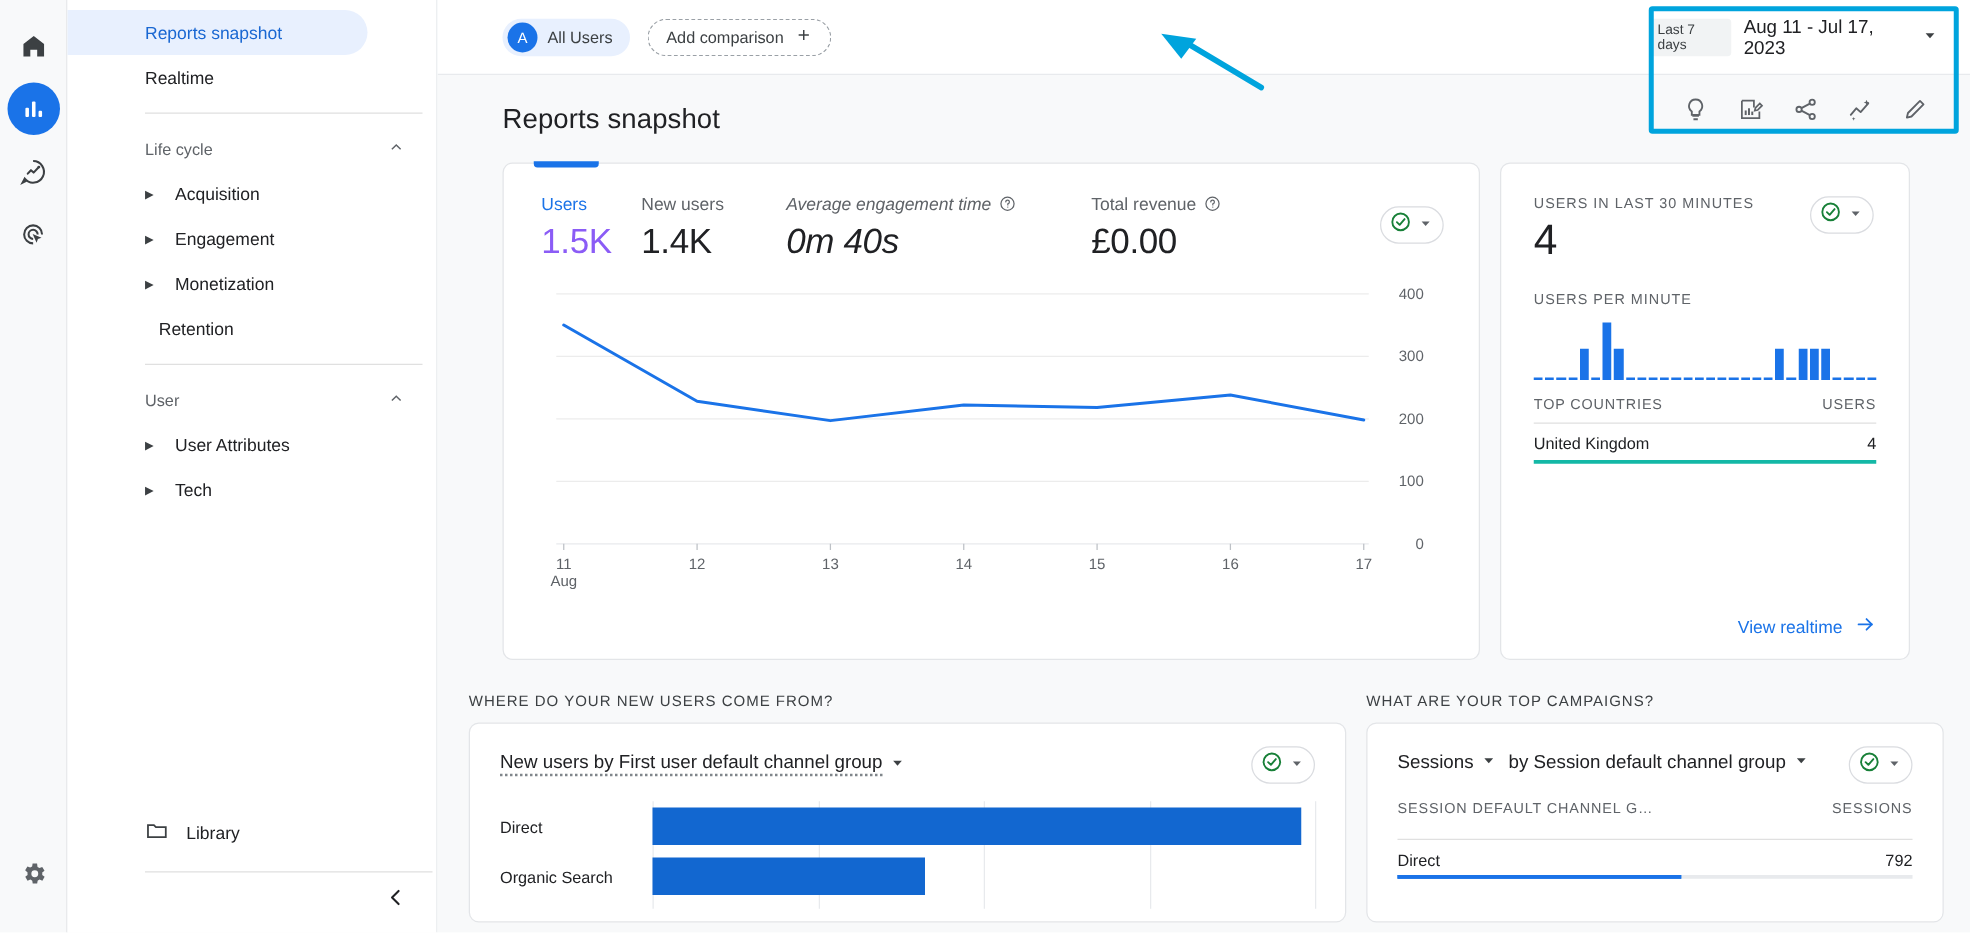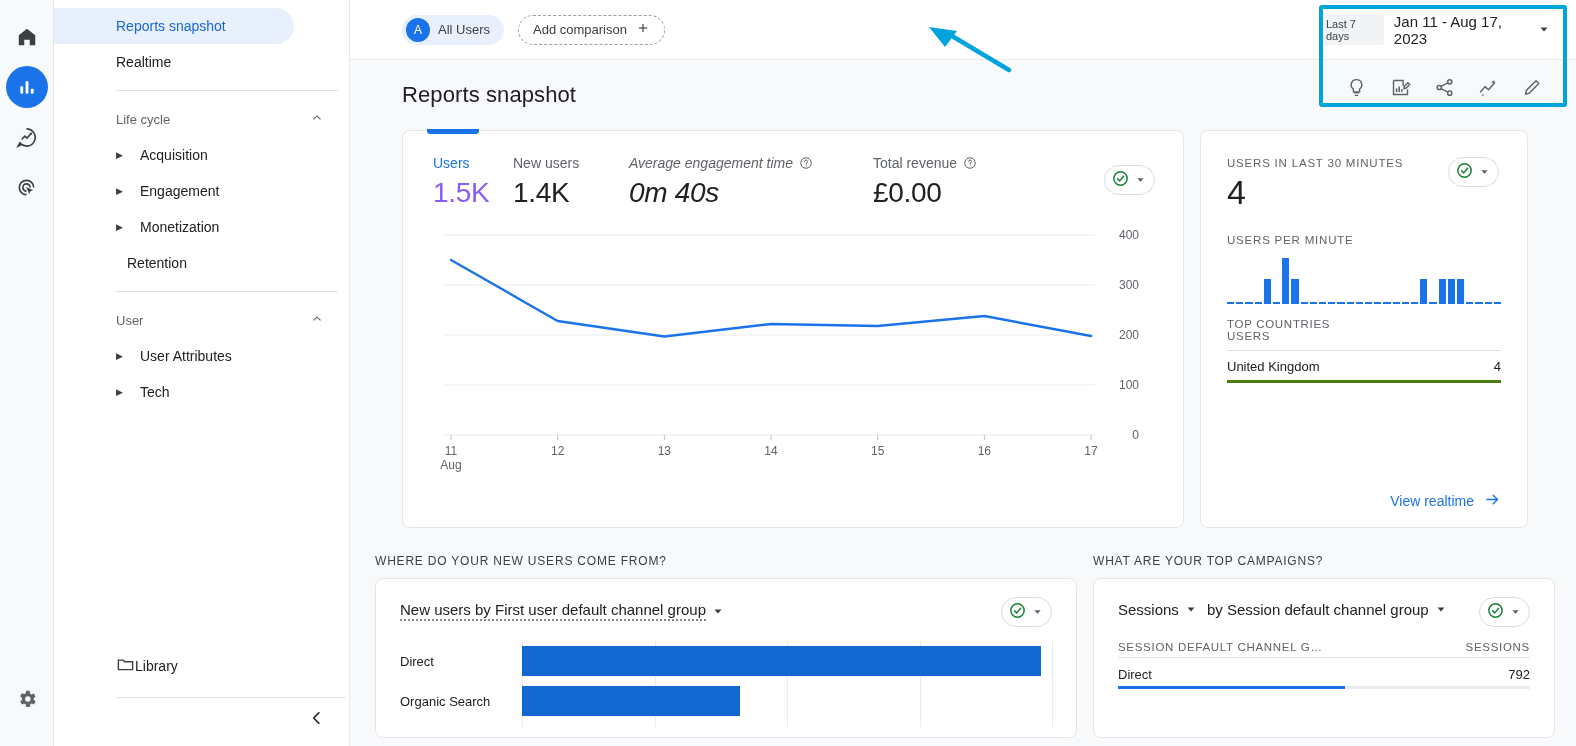--- a/index.html
+++ b/index.html
@@ -63,21 +63,21 @@
   .nav-sub {
     height: 36px; display: flex; align-items: center;
     padding-left: 62px; font-size: 14px; color: #202124;
     cursor: pointer; position: relative;
   }
   .nav-sub .caret { position: absolute; left: 62px; font-size: 9px; color: #3c4043; }
   .nav-sub .lbl { margin-left: 24px; }
   .nav-sub.noarrow .lbl { margin-left: 11px; }
   .nav-library {
     position: absolute; bottom: 62px; left: 0;
-    height: 36px; display: flex; align-items: center; 
+    height: 36px; display: flex; align-items: center; gap: 14px;
     padding-left: 62px; font-size: 14px; cursor: pointer; width: 100%;
   }
   .nav-bottom-sep { position: absolute; bottom: 48px; left: 62px; width: 230px; height: 1px; background: #e0e0e0; }
   .collapse-btn {
     position: absolute; bottom: 14px; right: 18px;
     width: 28px; height: 28px; display: flex; align-items: center; justify-content: center;
     cursor: pointer;
   }
 
   
@@ -169,26 +169,26 @@
 
   .card-realtime { width: 386px; height: 398px; padding: 26px 26px 0 26px; }
   .rt-label { font-size: 11.5px; letter-spacing: .8px; color: #5f6368; font-weight: 500; }
   .rt-big { font-size: 34px; color: #202124; margin-top: 4px; font-weight: 400;}
   .rt-upm { font-size: 11.5px; letter-spacing: .8px; color: #5f6368; margin-top: 22px; font-weight: 500;}
   .upm-chart { display: flex; align-items: flex-end; gap: 2px; height: 48px; margin-top: 10px; }
   .upm-bar { flex: 1; background: #1a73e8; }
   .rt-table-head {
     display: flex; justify-content: space-between;
     font-size: 11.5px; letter-spacing: .7px; color: #5f6368; font-weight: 500;
-    padding-bottom: 8px; margin-top: 14px; border-bottom: 1px solid #e0e0e0; flex-direction: column;
+    padding-bottom: 8px; margin-top: 14px; border-bottom: 1px solid #e0e0e0;
   }
   .rt-row {
     display: flex; justify-content: space-between; align-items: center;
     font-size: 13px; color: #202124; padding: 8px 0 6px 0;
-    border-bottom: 3px solid #4d7c0f;
+    border-bottom: 3px solid #14b8a6;
   }
   .view-realtime {
     position: absolute; right: 26px; bottom: 16px;
     display: flex; align-items: center; gap: 10px;
     font-size: 14px; color: #1a73e8; cursor: pointer; font-weight: 500;
   }
 
   .section-row { display: flex; gap: 16px; padding: 26px 48px 0 52px; justify-content: center; }
   .sec-left { width: 702px; }
   .sec-right { width: 462px; }
@@ -203,21 +203,21 @@
   .hbar-chart { position: relative; margin-top: 20px; height: 86px; }
   .hbar-grid { position: absolute; left: 122px; right: 0; top: 0; bottom: 0; }
   .gl { position: absolute; top: 0; bottom: 0; width: 1px; background: #e8eaed; }
   .hbar-row { display: flex; align-items: center; height: 40px; position: relative; }
   .hbar-name { width: 122px; font-size: 13px; color: #202124; }
   .hbar-track { flex: 1; position: relative; height: 30px; }
   .hbar-fill { position: absolute; left: 0; top: 0; height: 30px; background: #1267d0; }
 
   .br-head { display: flex; justify-content: space-between;
     font-size: 11.5px; letter-spacing: .7px; color: #5f6368; font-weight: 500;
-    margin-top: 22px; padding-bottom: 4px; border-bottom: 1px solid #e0e0e0; gap: 46px; }
+    margin-top: 22px; padding-bottom: 18px; border-bottom: 1px solid #e0e0e0; gap: 46px; }
   .br-row { display: flex; justify-content: space-between; align-items: center;
     font-size: 13px; color: #202124; padding: 9px 0 7px 0; position: relative;}
   .br-row::after { content:''; position:absolute; left:0; bottom:0; width:55%; height:3px; background:#1a73e8; }
   .br-row .br-rest { position:absolute; left:0; bottom:0; width:100%; height:3px; background:#e8eaed; z-index:0;}
   .br-row .br-on { position:absolute; left:0; bottom:0; width:55%; height:3px; background:#1a73e8; z-index:1;}
 </style>
 </head>
 <body>
 
 <div id="app">
@@ -337,21 +337,21 @@
           <svg width="14" height="14" viewBox="0 0 24 24" fill="none" stroke="#3c4043" stroke-width="2">
               <line x1="12" y1="5" x2="12" y2="19"></line>
               <line x1="5" y1="12" x2="19" y2="12"></line>
             </svg>
         </span>
       </div>
 
       <div class="daterange-wrap">
         <div class="daterange-row">
           <span class="badge-last7">Last 7 days</span>
-          <span class="daterange-text">Jan 11 - Aug 17, 2023</span>
+          <span class="daterange-text">Aug 11 - Jul 17, 2023</span>
           <span>
             <svg width="12" height="12" viewBox="0 0 24 24" fill="#3c4043">
                 <polygon points="5,9 19,9 12,17"></polygon>
               </svg>
           </span>
         </div>
       </div>
     </div>
 
     <div class="icons-row" style="position:absolute; right:12px; top:60px; width:244px;">

